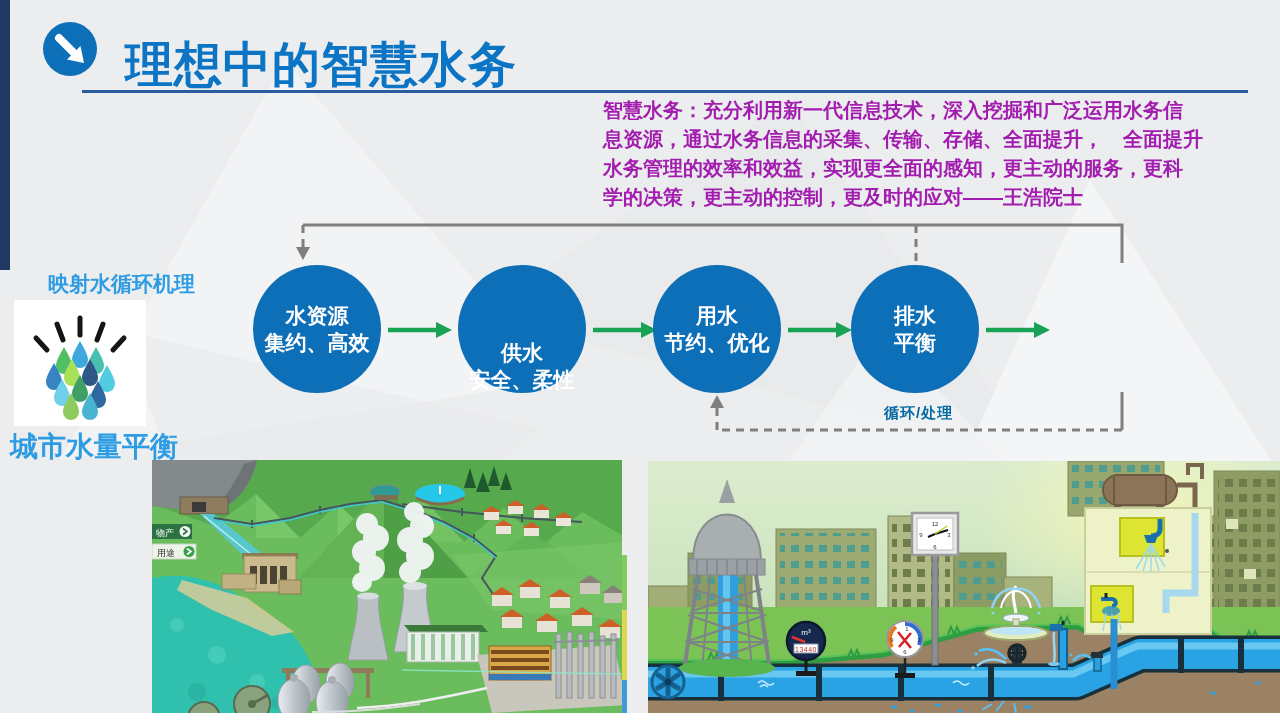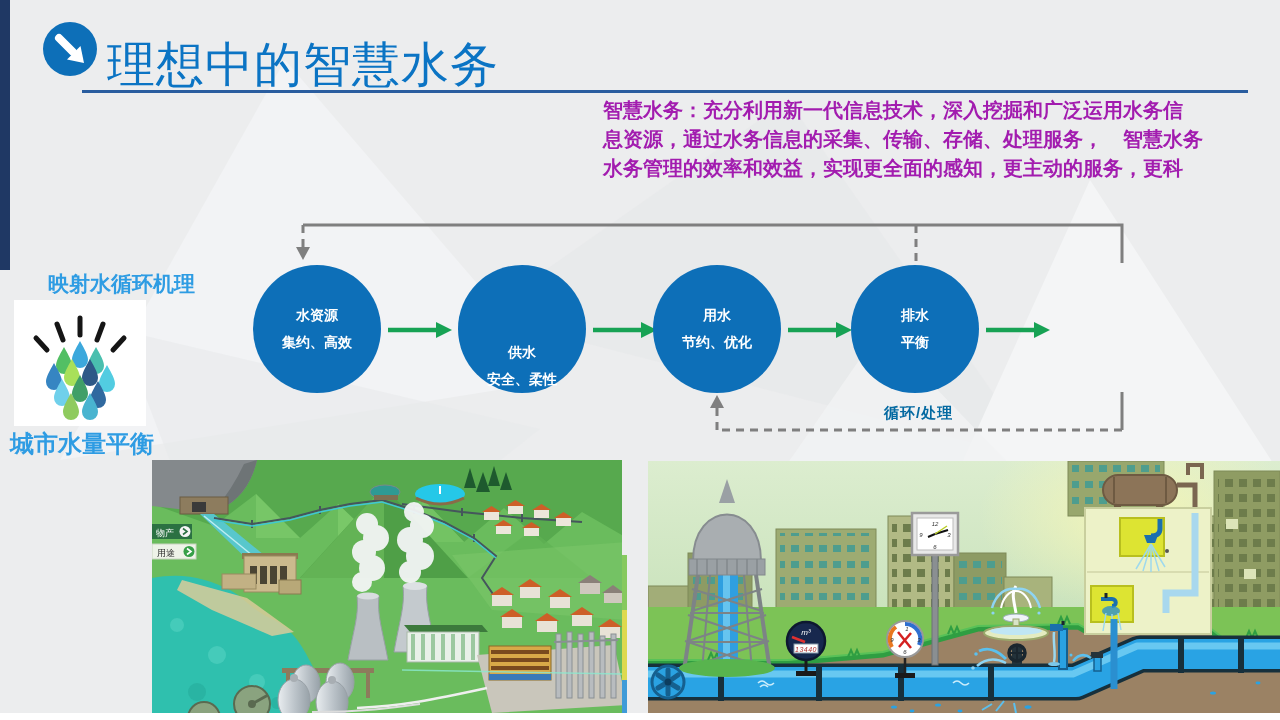--- a/index.html
+++ b/index.html
@@ -1,39 +1,39 @@
 <!DOCTYPE html>
 <html><head>
 <meta charset="utf-8">
 <style>
   html,body{margin:0;padding:0;background:#888;}
   .slide{position:relative;width:1280px;height:720px;overflow:hidden;
     background:#ecedee;font-family:"Liberation Sans","DejaVu Sans",sans-serif;}
   .tri{position:absolute;pointer-events:none;}
   .navybar{position:absolute;left:0;top:0;width:10px;height:270px;background:#1f3864;}
   .hicon{position:absolute;left:42px;top:21px;width:56px;height:56px;}
-  .title{position:absolute;left:107px;top:33px;font-size:48px;font-weight:normal;
+  .title{position:absolute;left:125px;top:33px;font-size:48px;font-weight:bold;
     color:#0b74c4;letter-spacing:1px;white-space:nowrap;}
   .underline{position:absolute;left:82px;top:90px;width:1166px;height:3px;background:#2a5d9f;}
   .quote{position:absolute;left:603px;top:96px;width:650px;color:#a21caf;
     font-size:20px;font-weight:bold;line-height:29px;}
   .quote div{white-space:pre;}
   .side-label{position:absolute;color:#2e9ce3;font-weight:bold;white-space:nowrap;}
   .lbl-top{left:8px;top:270px;font-size:21px;padding-left:40px;}
-  .lbl-bottom{left:10px;top:428px;font-size:24px;}
+  .lbl-bottom{left:10px;top:428px;font-size:28px;}
   .logo{position:absolute;left:14px;top:300px;width:132px;height:126px;background:#ffffff;}
   .diagram{position:absolute;left:0;top:0;width:1280px;height:460px;pointer-events:none;}
   .node{position:absolute;width:128px;height:128px;border-radius:50%;background:#0d6fb8;
     display:flex;flex-direction:column;align-items:center;justify-content:center;
-    color:#fff;font-weight:bold;font-size:14px;line-height:27px;text-align:center;}
+    color:#fff;font-weight:bold;font-size:21px;line-height:27px;text-align:center;}
   .loop-label{position:absolute;left:884px;top:404px;font-size:15px;font-weight:bold;
     color:#0369a1;letter-spacing:1px;}
   .img-panel{position:absolute;top:460px;}
   .img-left{left:152px;width:475px;height:312px;}
-  .img-right{left:648px;top:461px;width:632px;height:226px;font-style:italic;}
+  .img-right{left:648px;top:461px;width:632px;height:226px;}
   .bottom-strip{position:absolute;left:0;top:713px;width:1280px;height:7px;background:#ffffff;}
   svg{display:block;}
 </style>
 </head>
 <body>
 
 <div class="slide">
 
   <div class="tri" style="left:60px;top:60px;width:500px;height:400px;background:#f2f3f5;clip-path:polygon(0 100%,45% 0,100% 80%);"></div>
   <div class="tri" style="left:480px;top:100px;width:560px;height:360px;background:#e7e8ea;clip-path:polygon(0 60%,55% 0,100% 100%);opacity:.7;"></div>
@@ -46,22 +46,23 @@
   <svg class="hicon" viewBox="0 0 56 56">
     <circle cx="28" cy="28" r="27" fill="#0d6fb8"></circle>
     <line x1="17" y1="17" x2="31" y2="31" stroke="#ffffff" stroke-width="8" stroke-linecap="round"></line>
     <polygon points="42,42 25,38.5 38.5,25" fill="#ffffff"></polygon>
   </svg>
   <div class="title">理想中的智慧水务</div>
   <div class="underline"></div>
 
   <div class="quote">
     <div>智慧水务：充分利用新一代信息技术，深入挖掘和广泛运用水务信</div>
-    <div>息资源，通过水务信息的采集、传输、存储、处理服务，　智慧水务</div>
+    <div>息资源，通过水务信息的采集、传输、存储、全面提升，　全面提升</div>
     <div>水务管理的效率和效益，实现更全面的感知，更主动的服务，更科</div>
+    <div>学的决策，更主动的控制，更及时的应对——王浩院士</div>
   </div>
 
   <div class="side-label lbl-top">映射水循环机理</div>
   <div class="logo">
     <svg viewBox="0 0 132 126" width="132" height="126">
       <g stroke="#151515" stroke-width="5" stroke-linecap="round">
         <line x1="22" y1="38" x2="33" y2="50"></line>
         <line x1="43" y1="24" x2="49" y2="40"></line>
         <line x1="66" y1="18" x2="66" y2="35"></line>
         <line x1="89" y1="24" x2="83" y2="40"></line>

